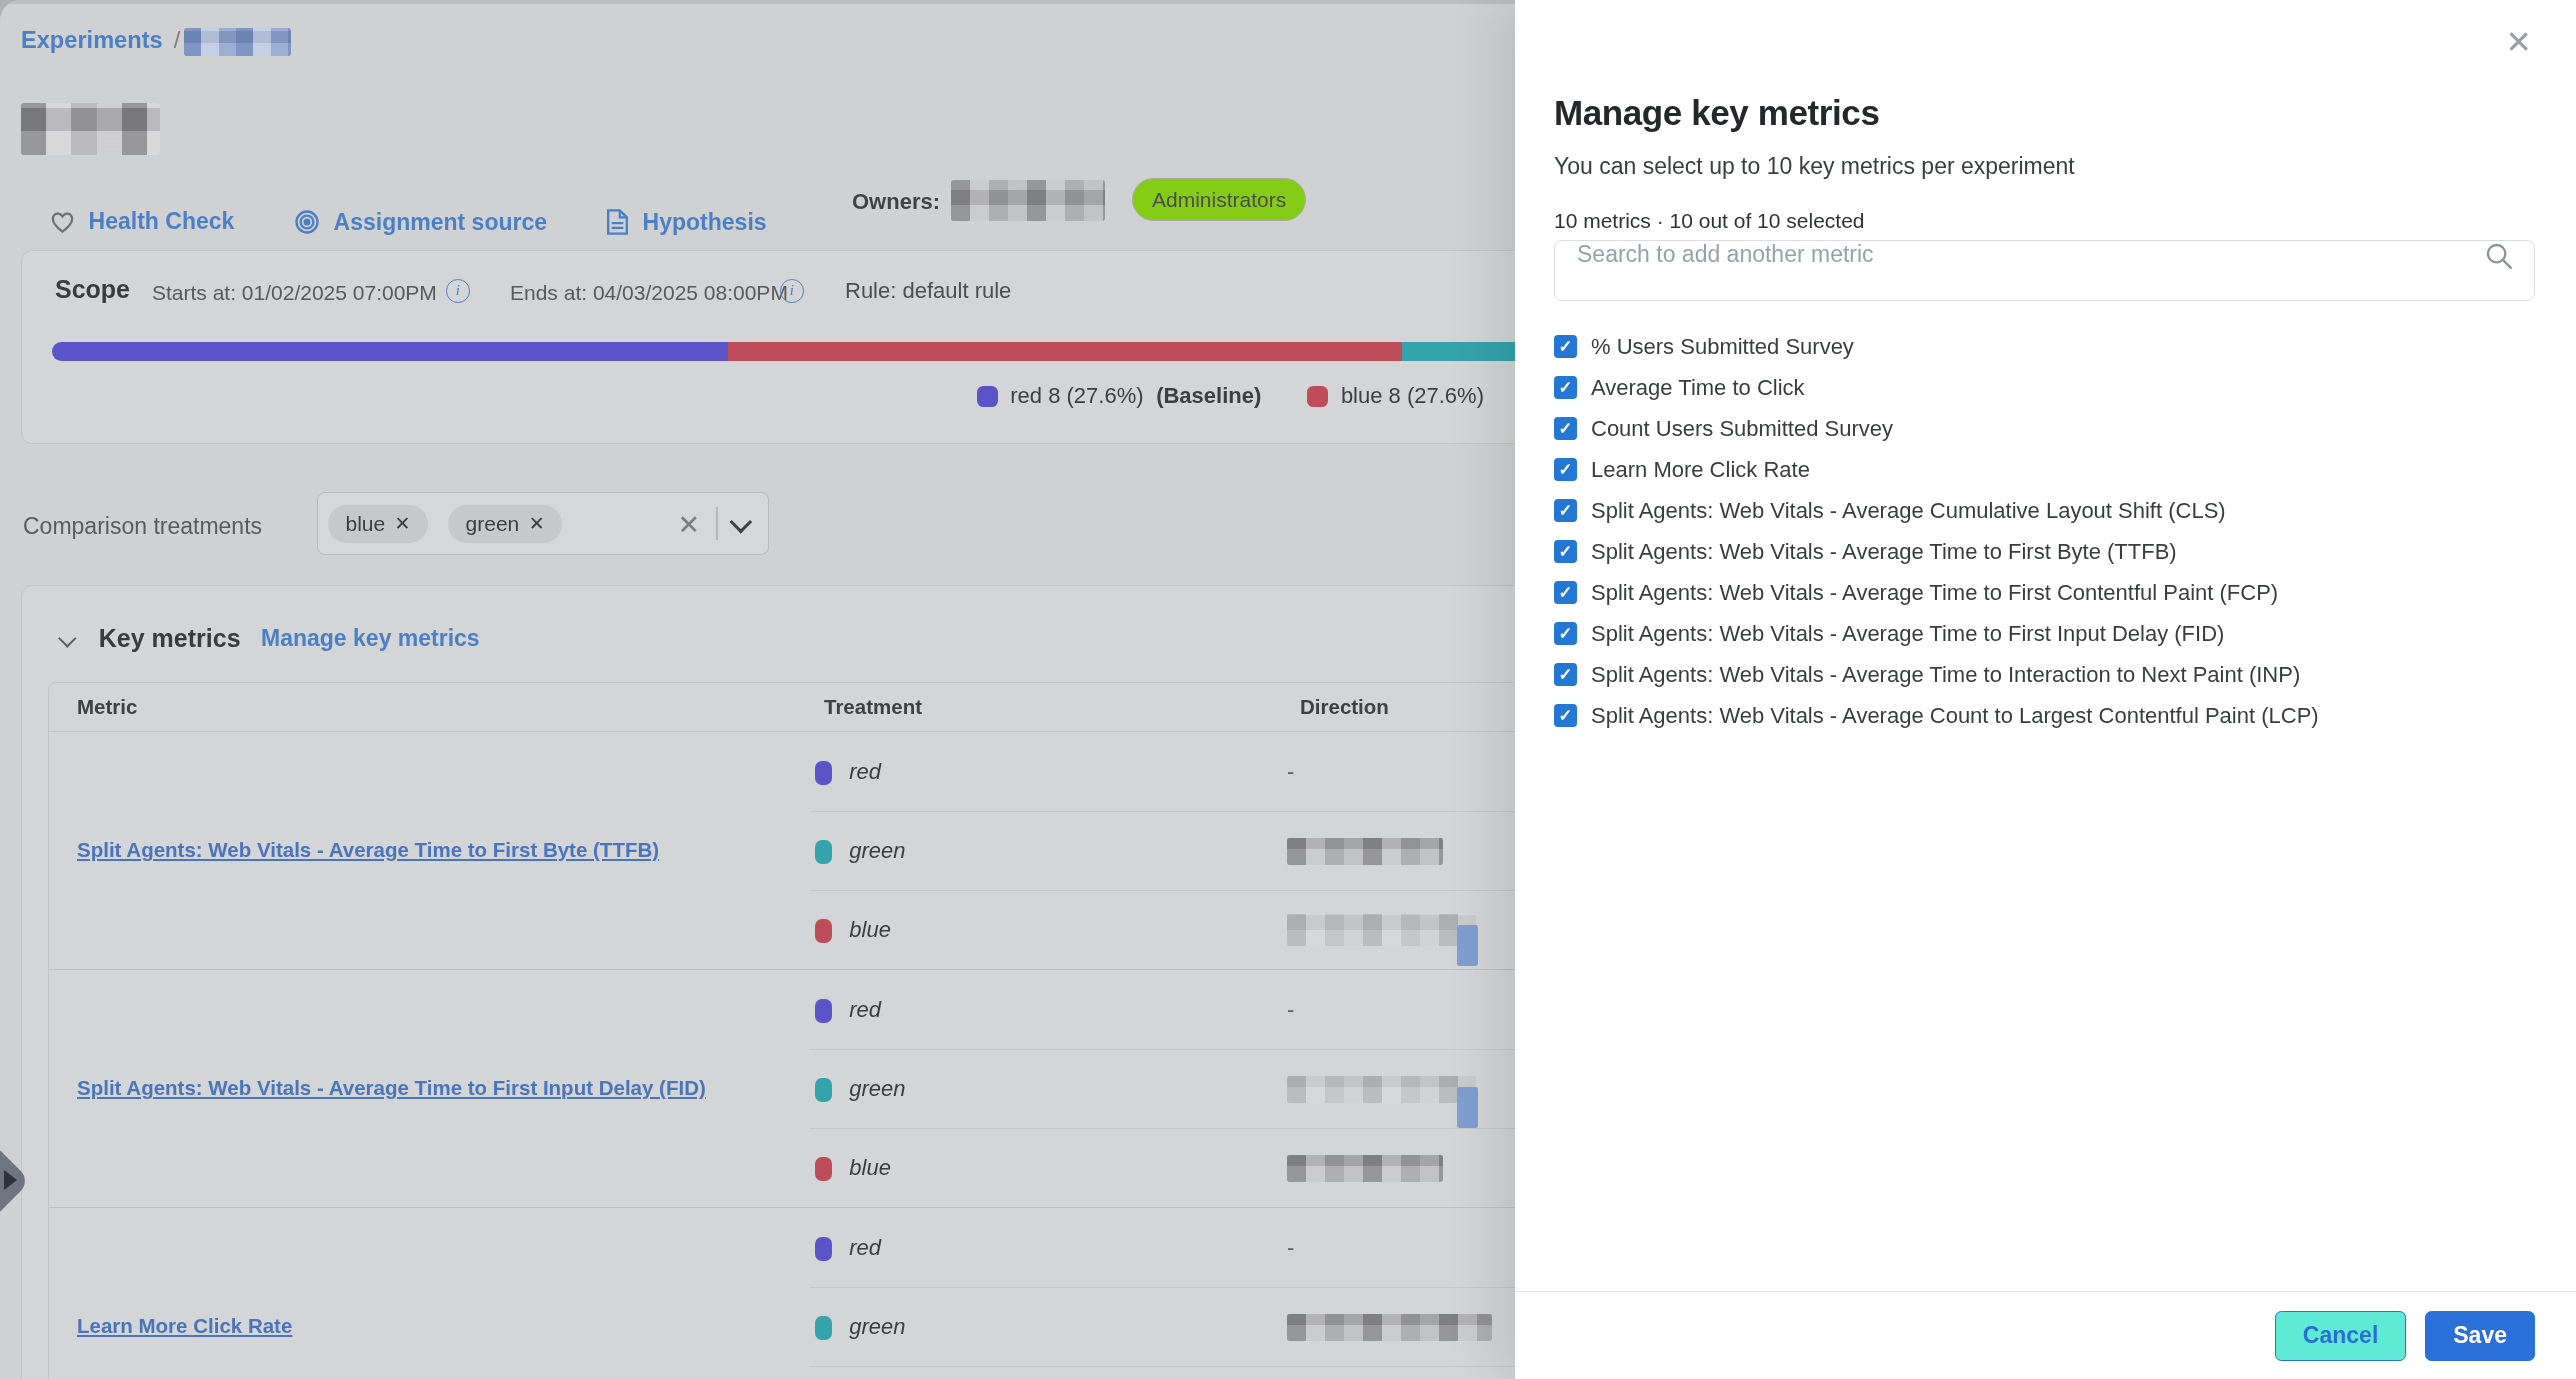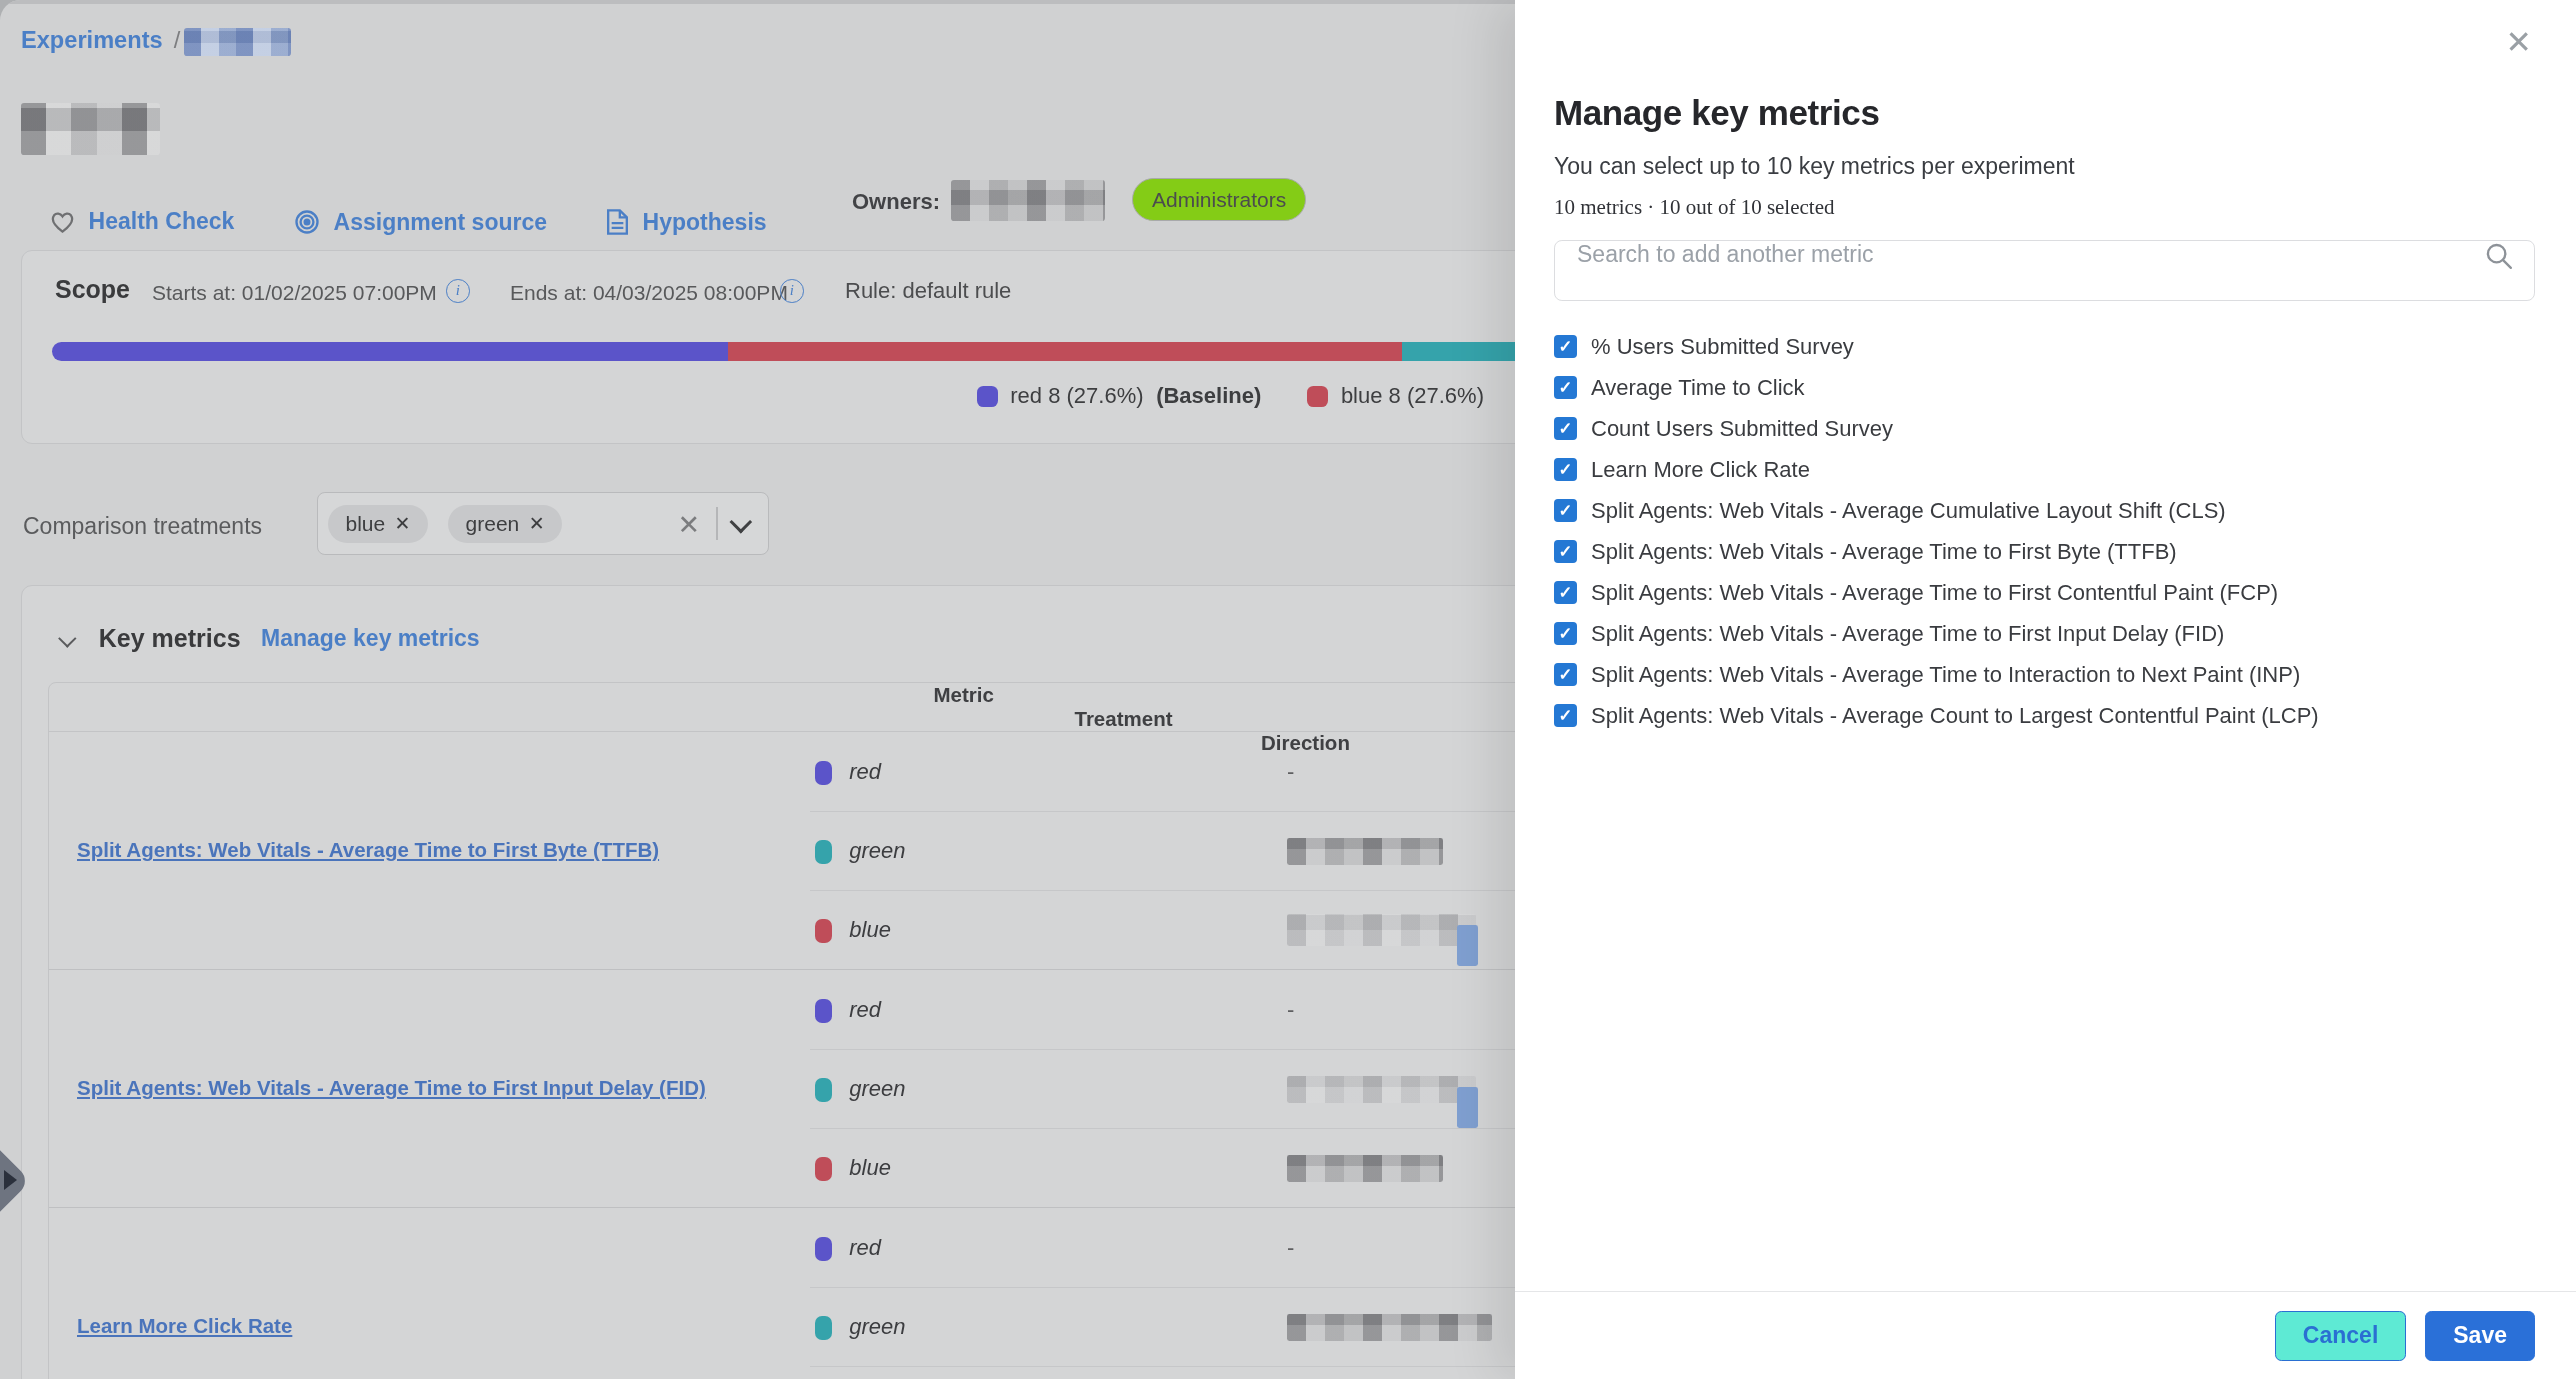--- a/index.html
+++ b/index.html
@@ -78,21 +78,21 @@
   .cmp-chevron{ position:absolute; right:12.6px; top:20.5px; width:22px; height:22px; }
   .chev{ display:block; width:15.7px; height:15.7px; border-right:3.1px solid #3f4042; border-bottom:3.1px solid #3f4042; transform:rotate(45deg); }
 
   
   .km-card{ position:absolute; left:21px; top:585px; width:2530px; height:866px; }
   .km-head{ position:absolute; left:39px; top:38px; display:flex; align-items:center; gap:20.5px;}
   .km-chevron{ width:12.6px; height:12.6px; border-right:2.4px solid #5a5b5d; border-bottom:2.4px solid #5a5b5d; transform:rotate(45deg); margin-right:4.7px;}
   .km-title{ font-size:25px; font-weight:700; color:#3a3b3d; }
   .km-link{ font-size:23px; }
   .km-table{ position:absolute; left:26px; right:26px; top:96px; bottom:-31.5px; border:1.6px solid #c3c4c6; border-radius:7.9px 7.9px 0 0; }
-  .thead{ display:flex; height:49px; align-items:center; border-bottom:1.6px solid #c3c4c6; font-size:20.5px; font-weight:700; color:#3f4043;flex-direction:column;}
+  .thead{ display:flex; height:49px; align-items:center; border-bottom:1.6px solid #c3c4c6; font-size:20.5px; font-weight:700; color:#3f4043;}
   .th-metric{ width:761px; padding-left:28px;}
   .th-treat{ width:451px; padding-left:14px;}
   .th-dir{ flex:1; padding-left:39px;}
   .group{ display:flex; }
   .group + .group{ border-top:1.6px solid #bfc0c2; }
   .g-metric{ width:761px; display:flex; align-items:center; padding-left:28px; padding-right:31.5px;}
   .g-metric a{ font-size:20.5px; font-weight:600; color:#4a74bb; line-height:1.3;}
   .g-rows{ flex:1; }
   .g-row{ height:79px; display:flex; align-items:center; }
   .g-row + .g-row{ border-top:1.6px solid #c6c7c9; }
@@ -108,21 +108,21 @@
   .edge-blob{ position:absolute; left:-49px; top:1148px; width:66px; height:66px; background:#6e7480; border-radius:14px; transform:rotate(45deg);}
   .edge-arrow{ position:absolute; left:3.9px; top:1170px; width:0; height:0;
     border-top:10.2px solid transparent; border-bottom:10.2px solid transparent; border-left:13.4px solid #2b303c;}
 
   
   .panel{ position:absolute; left:1515px; top:0; width:1061px; height:1379px; background:#ffffff;
     box-shadow:-19px 0 47px rgba(0,0,0,.10); }
   .close-x{ position:absolute; right:44px; top:27px; font-size:31.5px; font-weight:300; color:#9aa0a5; line-height:1;}
   .p-title{ position:absolute; left:39px; top:93px; font-size:35px; font-weight:700; color:#26272b; letter-spacing:-0.4px;}
   .p-sub{ position:absolute; left:39px; top:153px; font-size:23px; color:#3a3d42;}
-  .p-count{ position:absolute; left:39px; top:195px; font-size:21px; color:#303237;font-family:Liberation Serif, serif;}
+  .p-count{ position:absolute; left:39px; top:209px; font-size:21px; color:#303237;}
   .p-search{ position:absolute; left:39px; right:41px; top:240px; height:61px; border:1.6px solid #dcdde0; border-radius:7.9px;
     display:flex; background:#fff;}
   .p-search .ph{ padding-left:22px; font-size:23px; color:#9ba1a8; flex:1;}
   .search-icon{ margin-right:20.5px; flex:none;}
   .p-list{ position:absolute; left:39px; right:41px; top:326px;}
   .p-item{ height:41px; display:flex; align-items:center; gap:14px;}
   .cbx{ width:23px; height:23px; border-radius:3.9px; background:#2478d4; color:#fff; display:flex; align-items:center;
     justify-content:center; font-size:16.5px; font-weight:700; flex:none;}
   .cbx::after{ content:"✓"; }
   .p-item .lbl{ font-size:22px; color:#3a3c40;}

